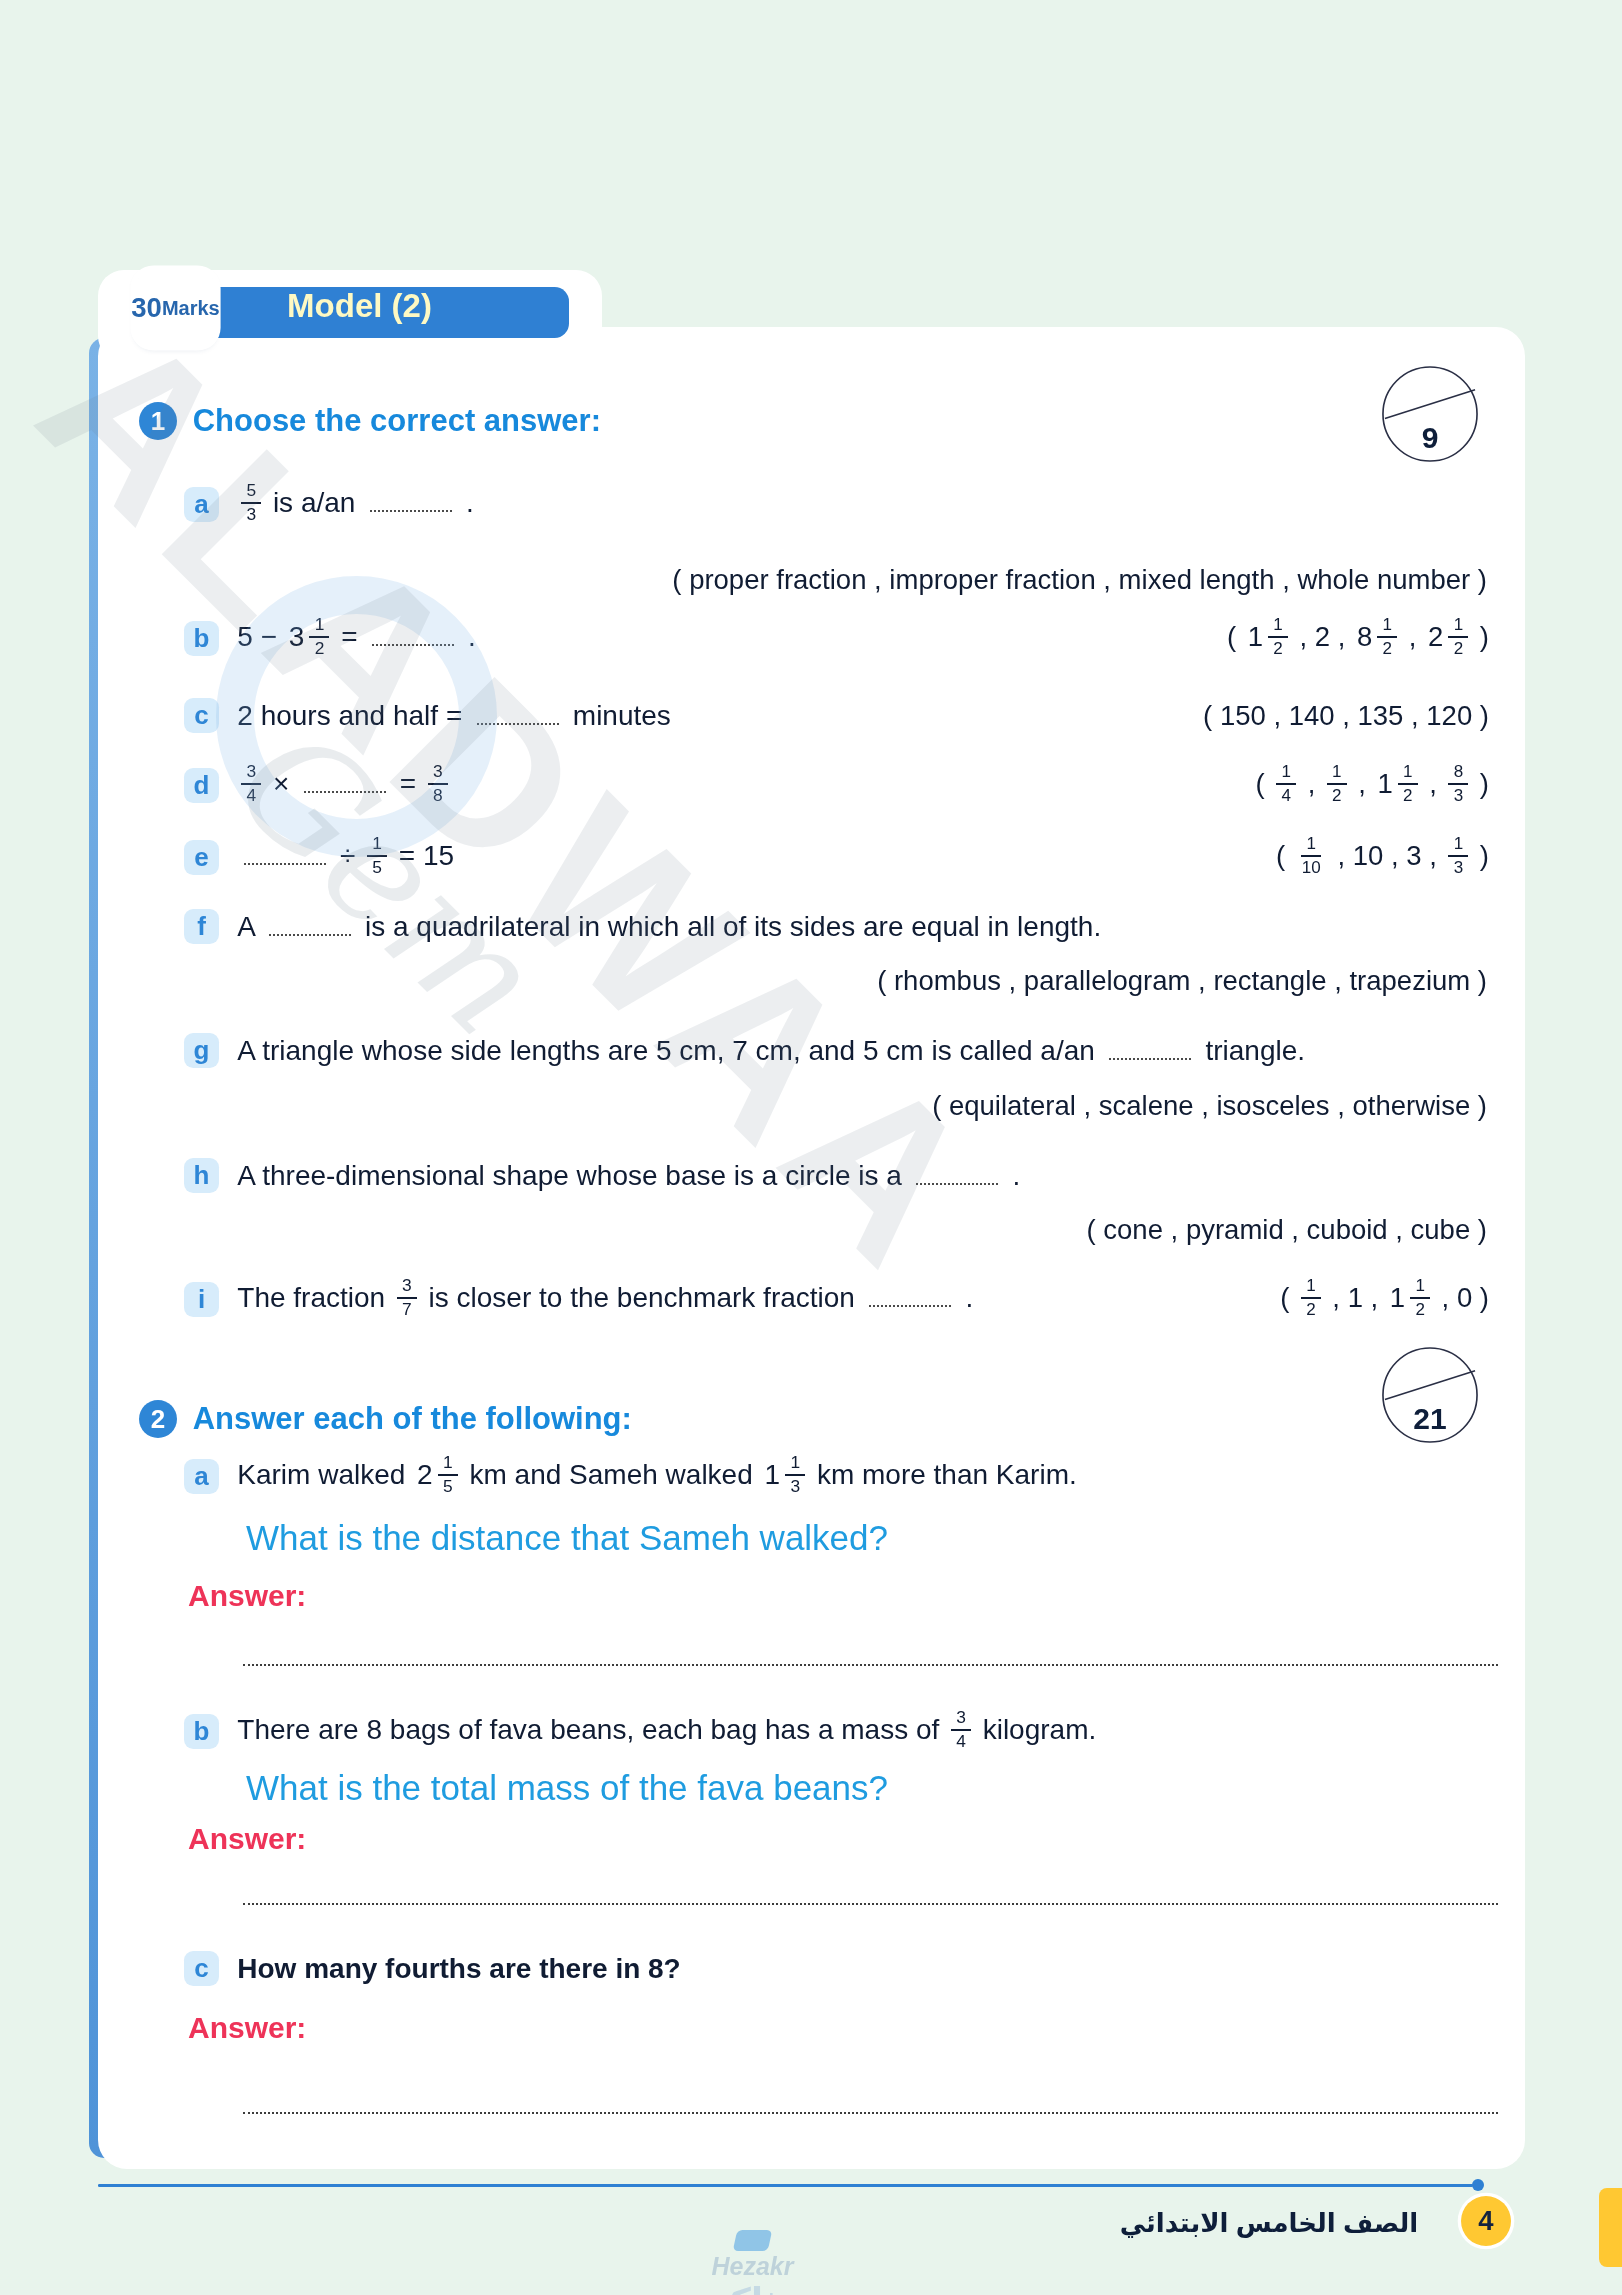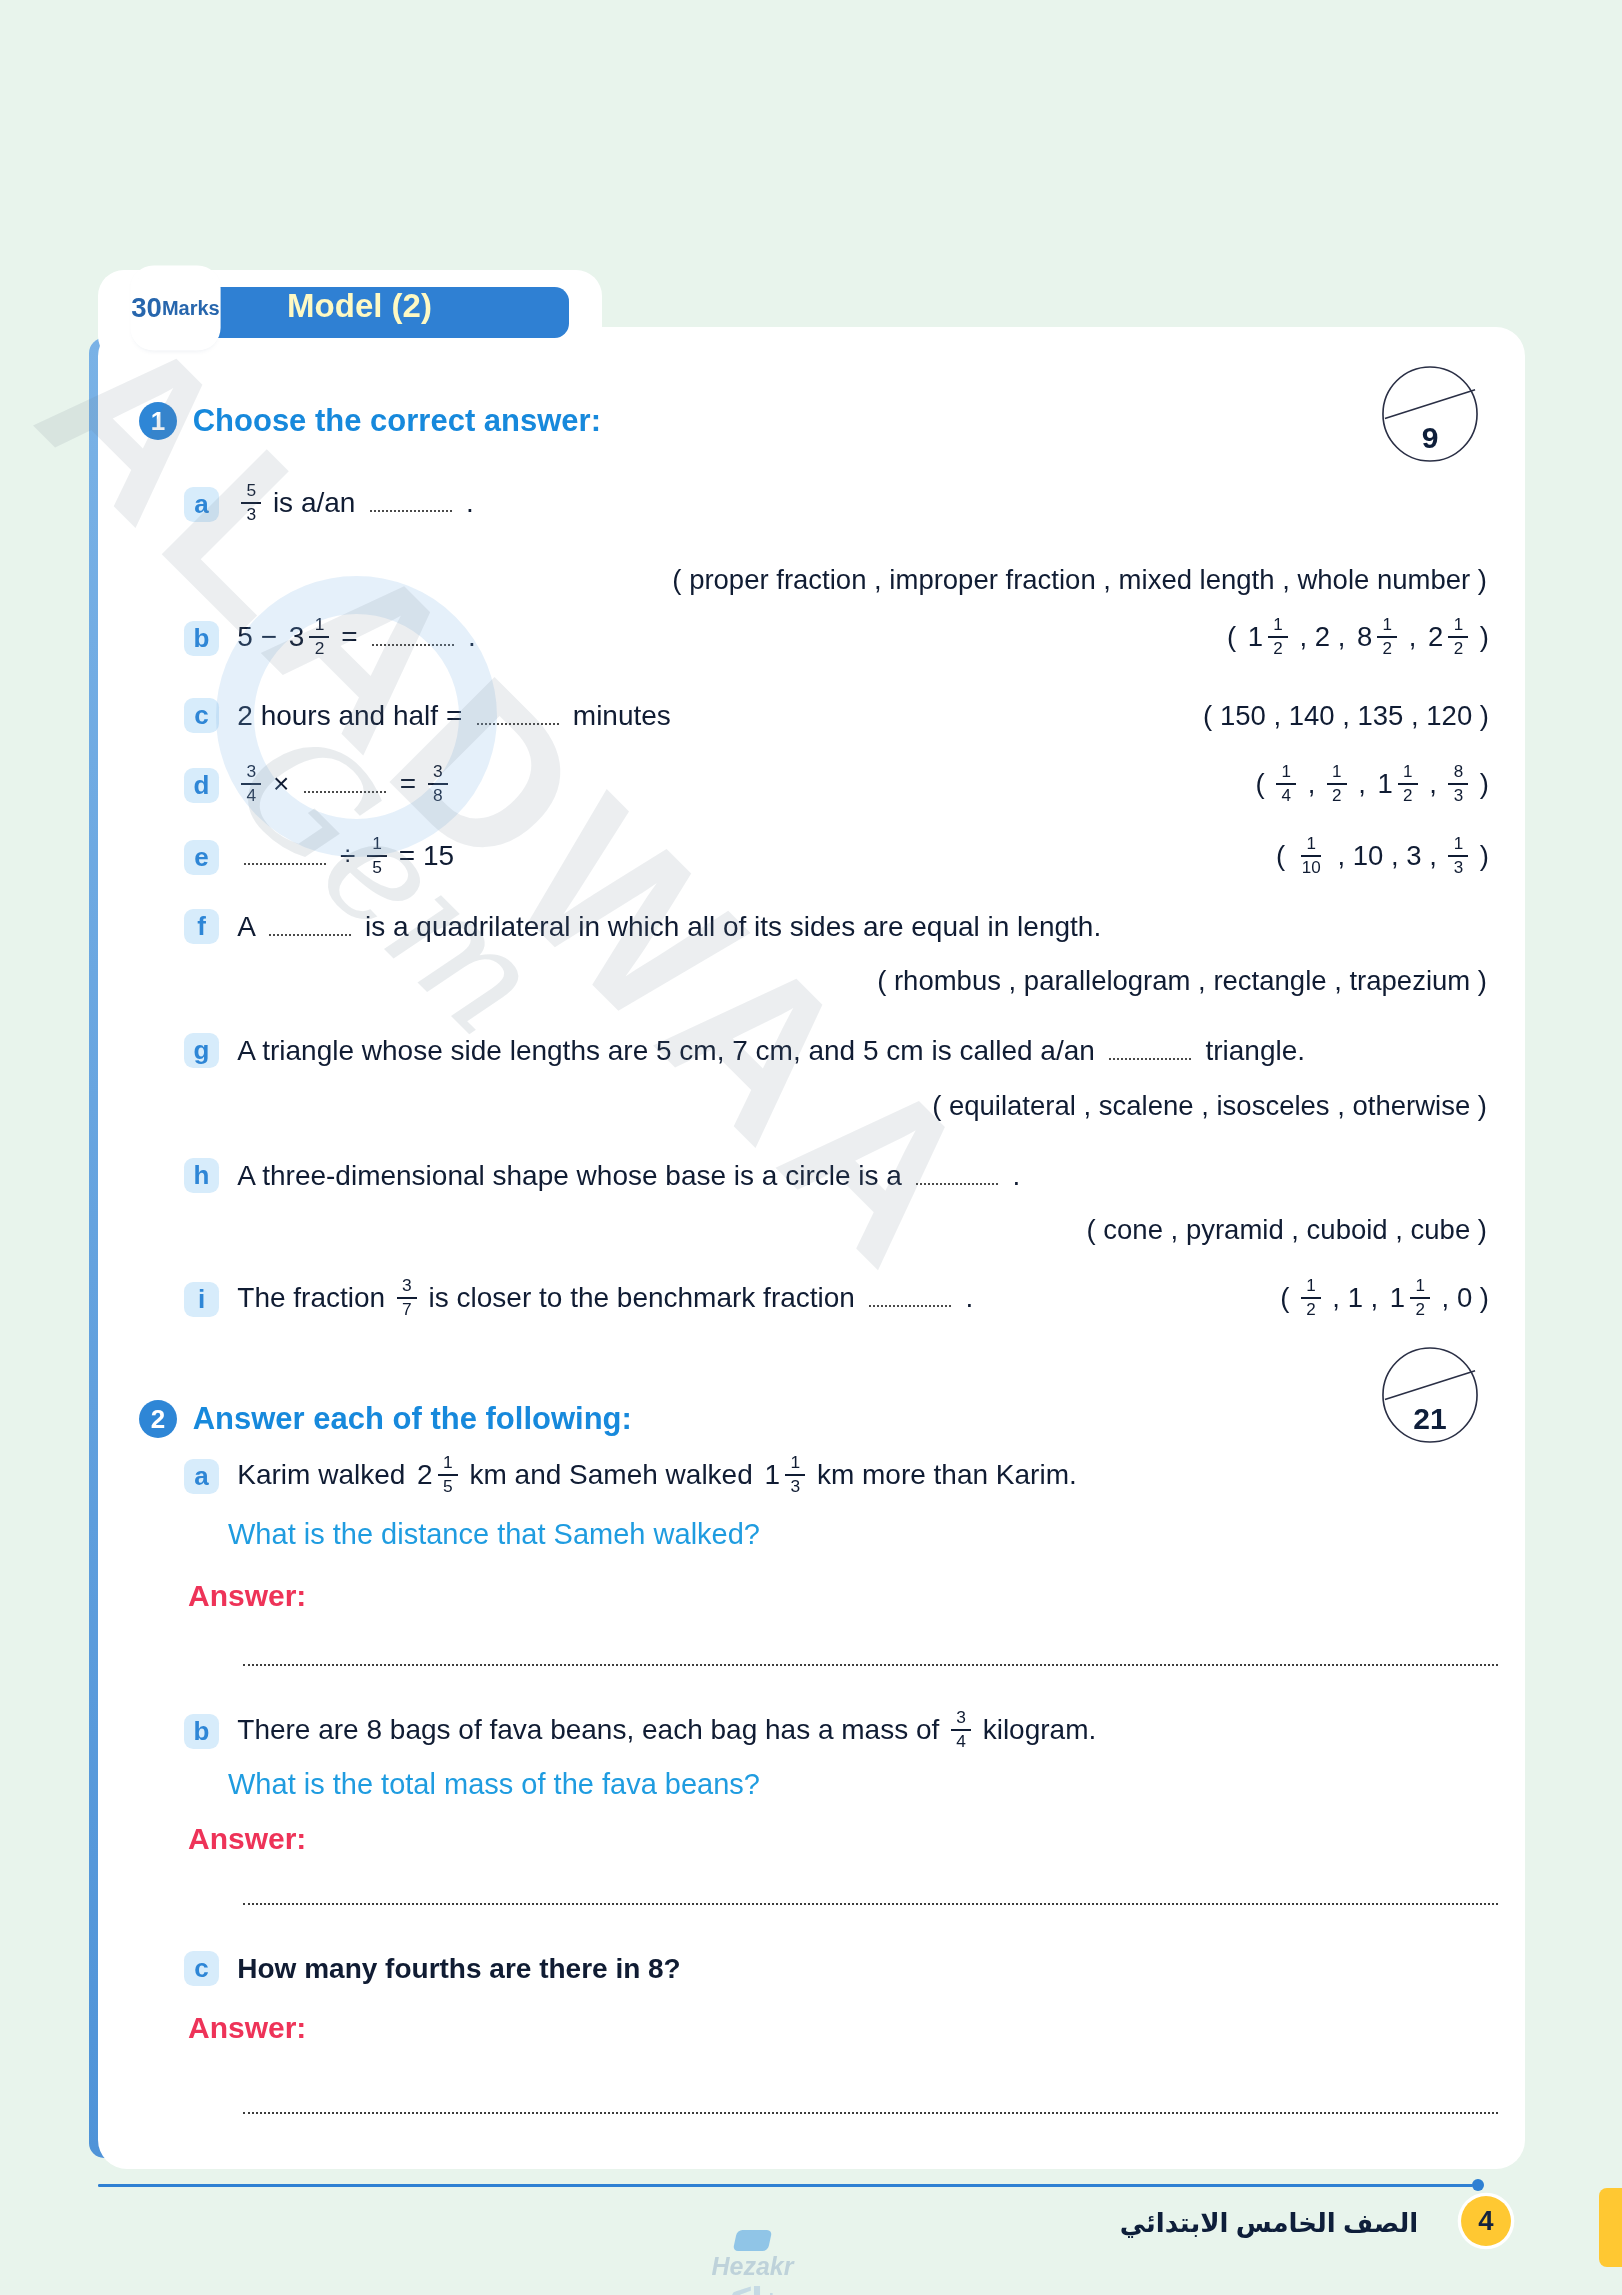--- a/index.html
+++ b/index.html
@@ -58,21 +58,21 @@
   .choices-below{position:absolute;right:38px;font-size:27.5px;white-space:nowrap}
 
   
   .seg-frac{display:inline-flex;align-items:center;vertical-align:middle;margin:0 3.9px;position:relative;top:-2px}
   .seg-frac .w{margin-right:5.2px}
   .seg-frac .st{display:inline-flex;flex-direction:column;align-items:center;font-size:.62em;line-height:1.12}
   .seg-frac .n{padding:0 5.2px 1.3px;border-bottom:2px solid currentColor}
   .seg-frac .d{padding:1.3px 5.2px 0}
   .seg-blank{display:inline-block;width:82px;border-bottom:2px dotted #4a4a4a;height:.75em;margin:0 6.5px}
 
-  .subq{position:absolute;left:130px;font-size:29px;color:var(--subblue)}
+  .subq{position:absolute;left:148px;font-size:35px;color:var(--subblue)}
   .ans{position:absolute;left:90px;font-size:30px;font-weight:bold;color:var(--red)}
   .dotline{position:absolute;left:145px;right:27.5px;border-bottom:2px dotted #3c3c3c}
 
   
   .divider{position:absolute;left:98px;top:2184px;width:1375px;height:2.6px;background:var(--accent);border-radius:1.3px;z-index:3}
   .divider::after{content:"";position:absolute;right:-10.5px;top:-4.6px;width:11.8px;height:11.8px;border-radius:50%;background:var(--accent)}
   .footer-grade{position:absolute;left:1112px;top:2208px;width:314px;text-align:center;direction:rtl;
                 font-size:26px;font-weight:bold;color:#0e1e3a;z-index:3}
   .page-circle{position:absolute;left:1461px;top:2196px;width:50px;height:50px;border-radius:50%;background:var(--yellow);
                display:flex;align-items:center;justify-content:center;font-size:27.5px;font-weight:bold;color:#15233f;

